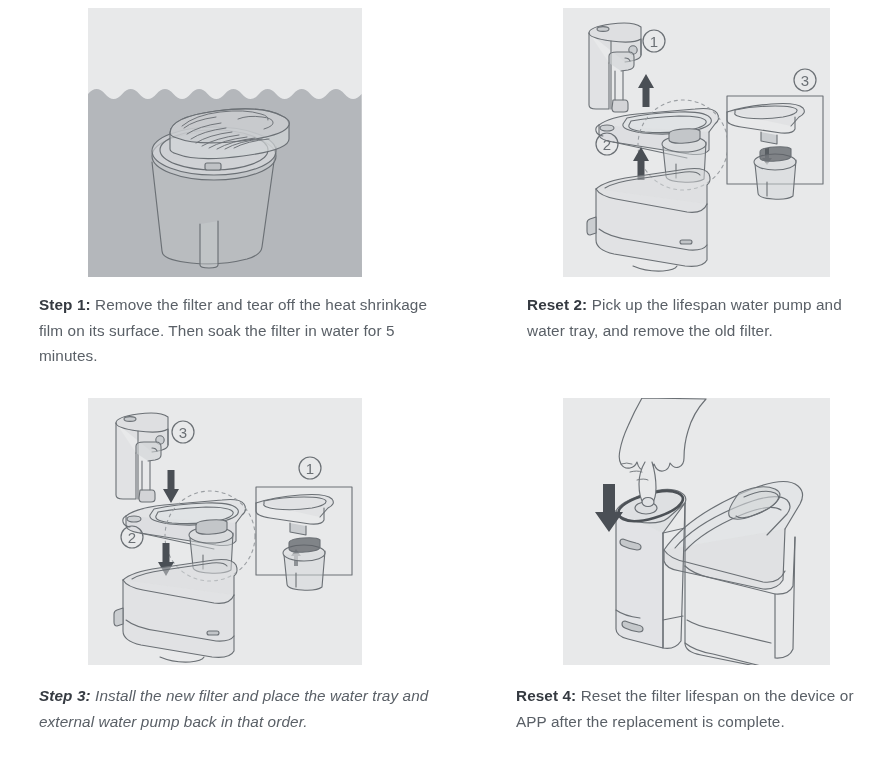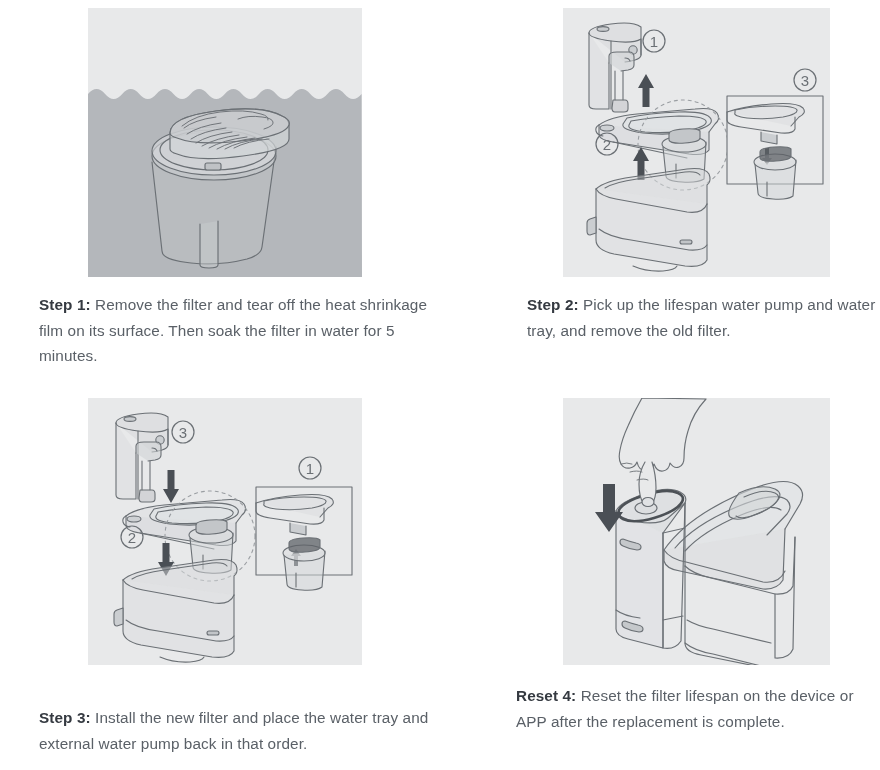--- a/index.html
+++ b/index.html
@@ -24,21 +24,21 @@
   .caption .steplbl { font-weight: bold; color: #353a41; }
 
   
   #panel-1 { left: 88px;  top: 8px;   width: 274px; height: 269px; }
   #panel-2 { left: 563px; top: 8px;   width: 267px; height: 269px; }
   #panel-3 { left: 88px;  top: 398px; width: 274px; height: 267px; }
   #panel-4 { left: 563px; top: 398px; width: 267px; height: 267px; }
 
   #caption-1 { left: 39px;  top: 292px; width: 400px; }
   #caption-2 { left: 527px; top: 292px; width: 350px; }
-  #caption-3 { left: 39px;  top: 705px; width: 390px; }
+  #caption-3 { left: 39px;  top: 683px; width: 390px; font-style: italic; }
   #caption-4 { left: 516px; top: 683px; width: 370px; }
 </style>
 </head>
 <body>
 
 <div id="page">
 
   <div class="panel" id="panel-1">
     <svg viewBox="0 0 274 269" xmlns="http://www.w3.org/2000/svg">
       <defs>
@@ -194,21 +194,21 @@
 
         <g>
           <circle cx="242" cy="72" r="11" fill="none" stroke="#6b7075" stroke-width="1.2"></circle>
           <text x="242" y="78" font-family="Liberation Sans, sans-serif" font-size="15" fill="#6b7075" text-anchor="middle" stroke="none">3</text>
         </g>
       </g>
     </svg>
   </div>
 
   <div class="caption" id="caption-2">
-    <span class="steplbl">Step 2:</span>
+    <span class="steplbl">Reset 2:</span>
     <span>Pick up the lifespan water pump and water tray, and remove the old filter.</span>
   </div>
 
   <div class="panel" id="panel-3">
     <svg viewBox="0 0 274 267" xmlns="http://www.w3.org/2000/svg">
       <rect x="0" y="0" width="274" height="267" fill="#e8e9ea"></rect>
       <g fill="none" stroke="#6b7075" stroke-width="1.1" stroke-linecap="round" stroke-linejoin="round">
 
         <g>
           <path d="M28,25 L28,97 q0,4 7,4 L48,101 L48,55" fill="#dcdee0" fill-opacity="0.6"></path>

